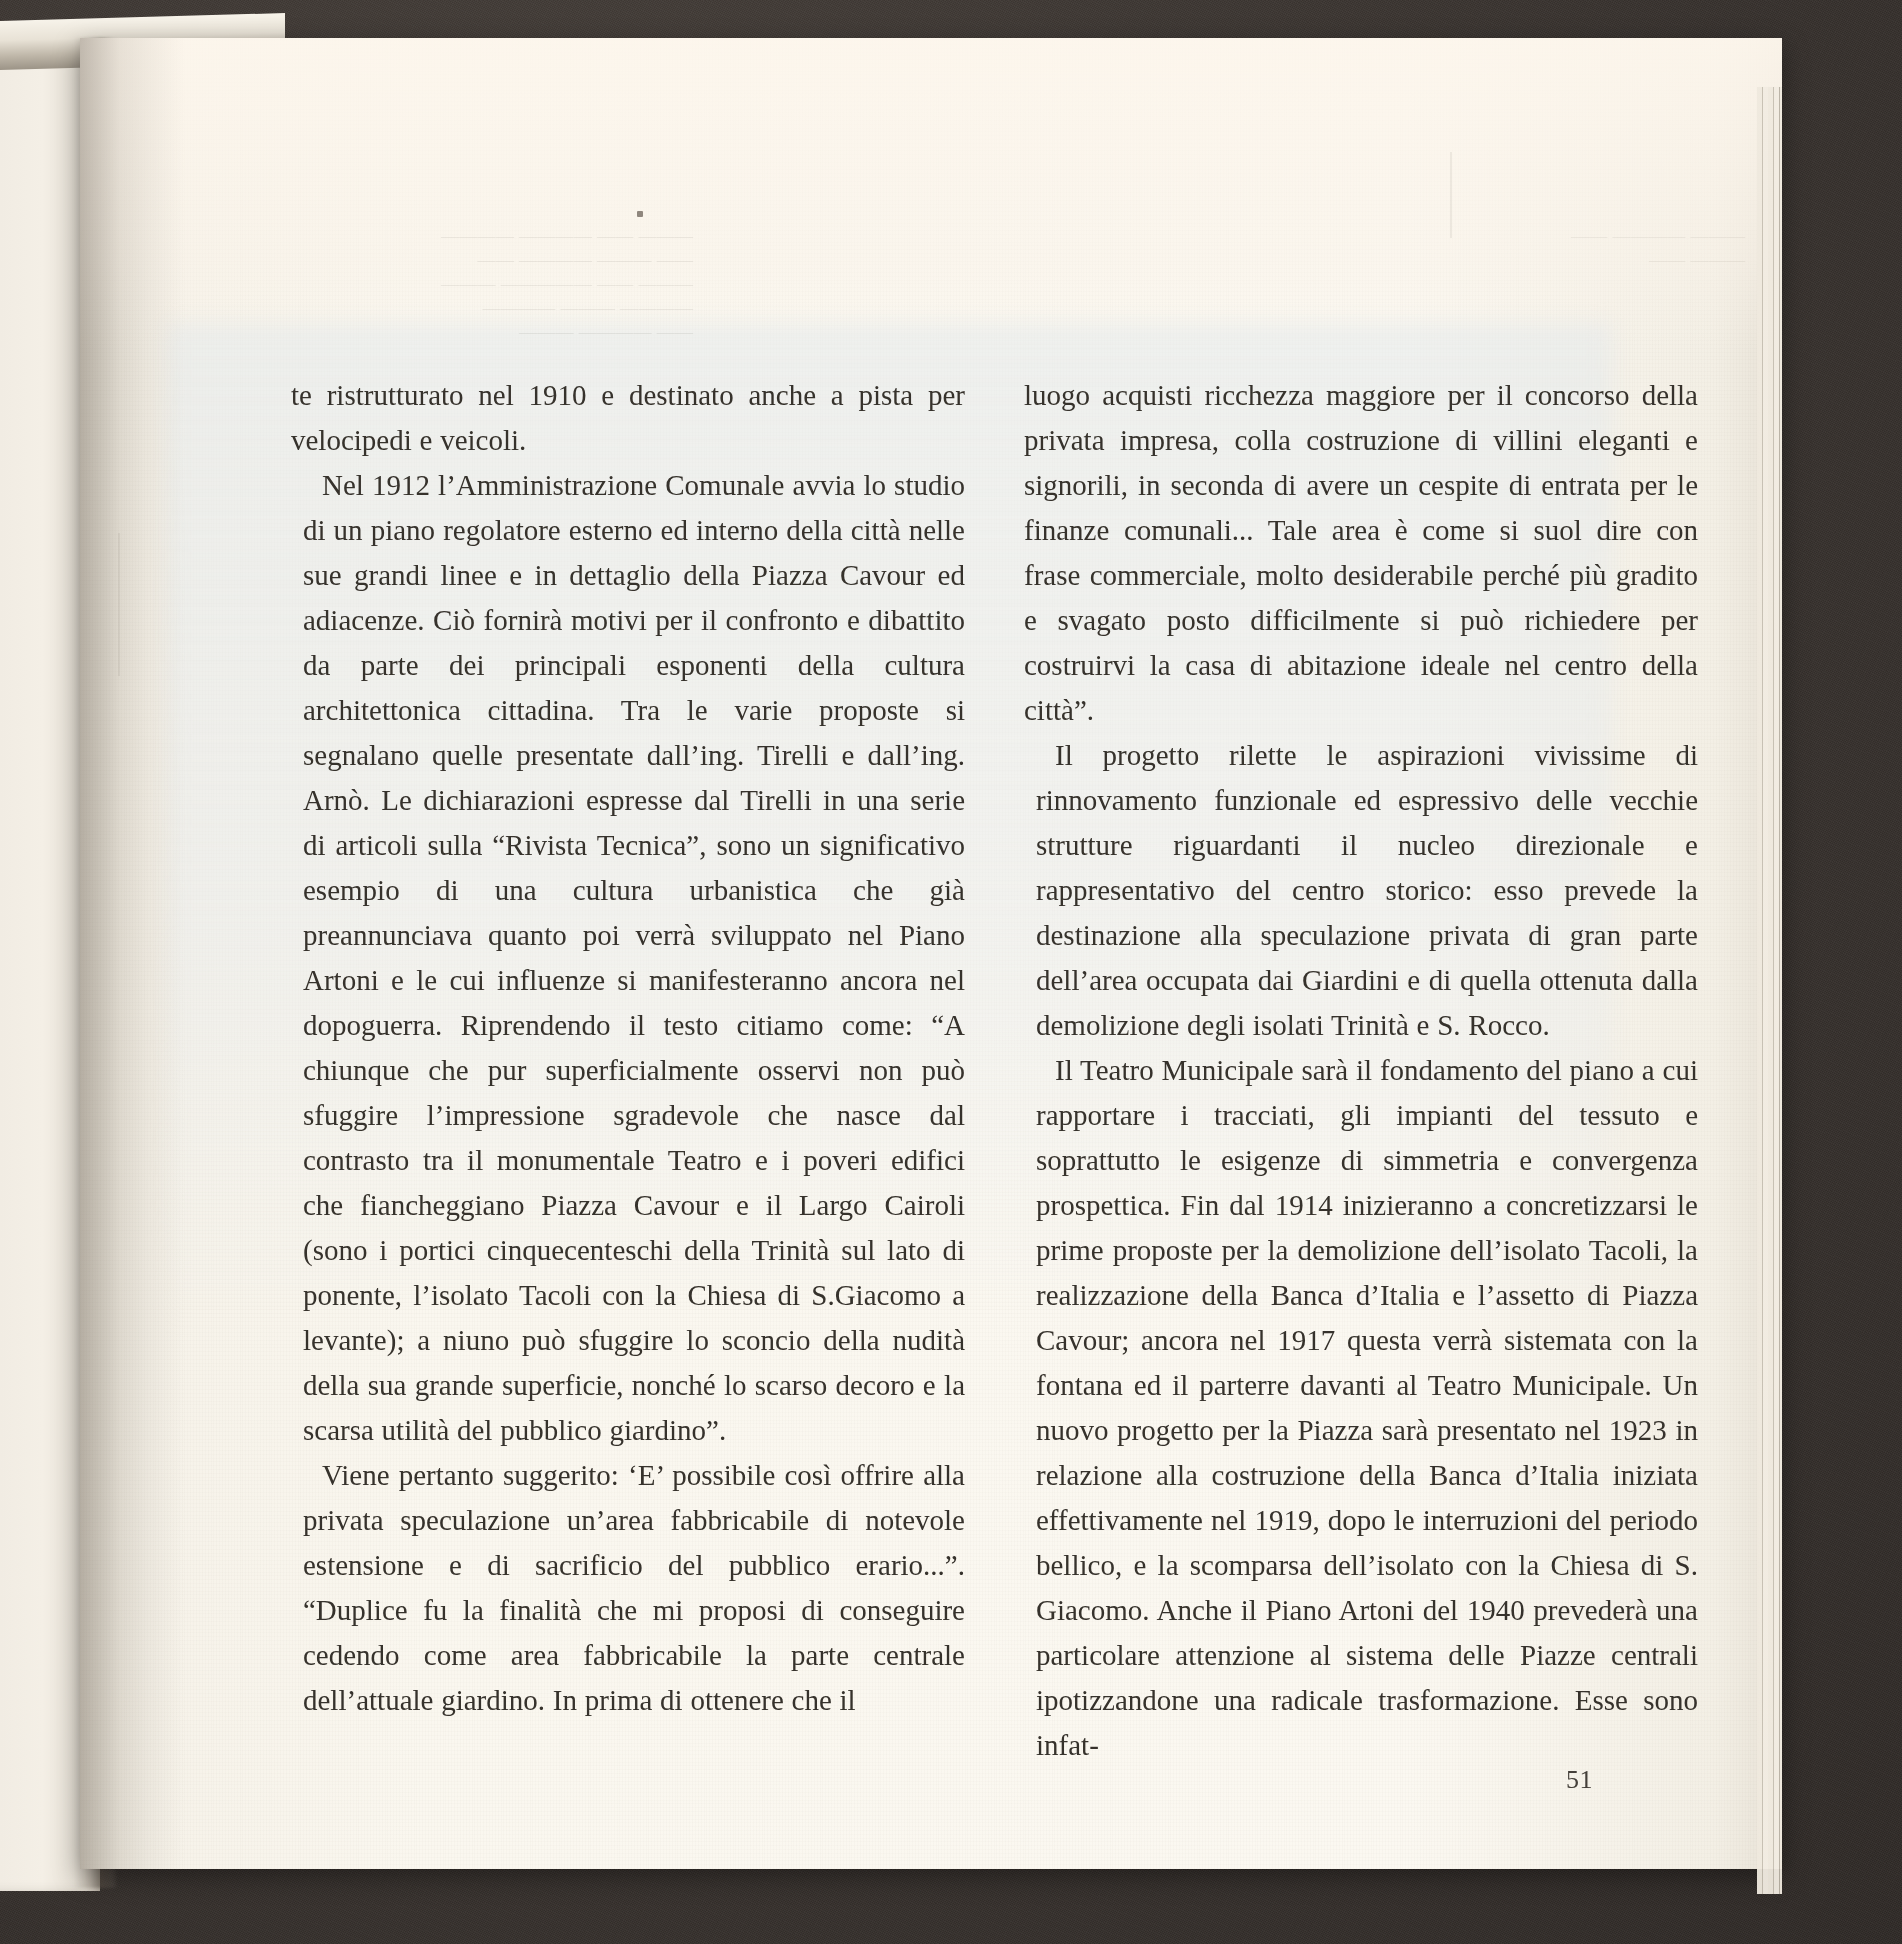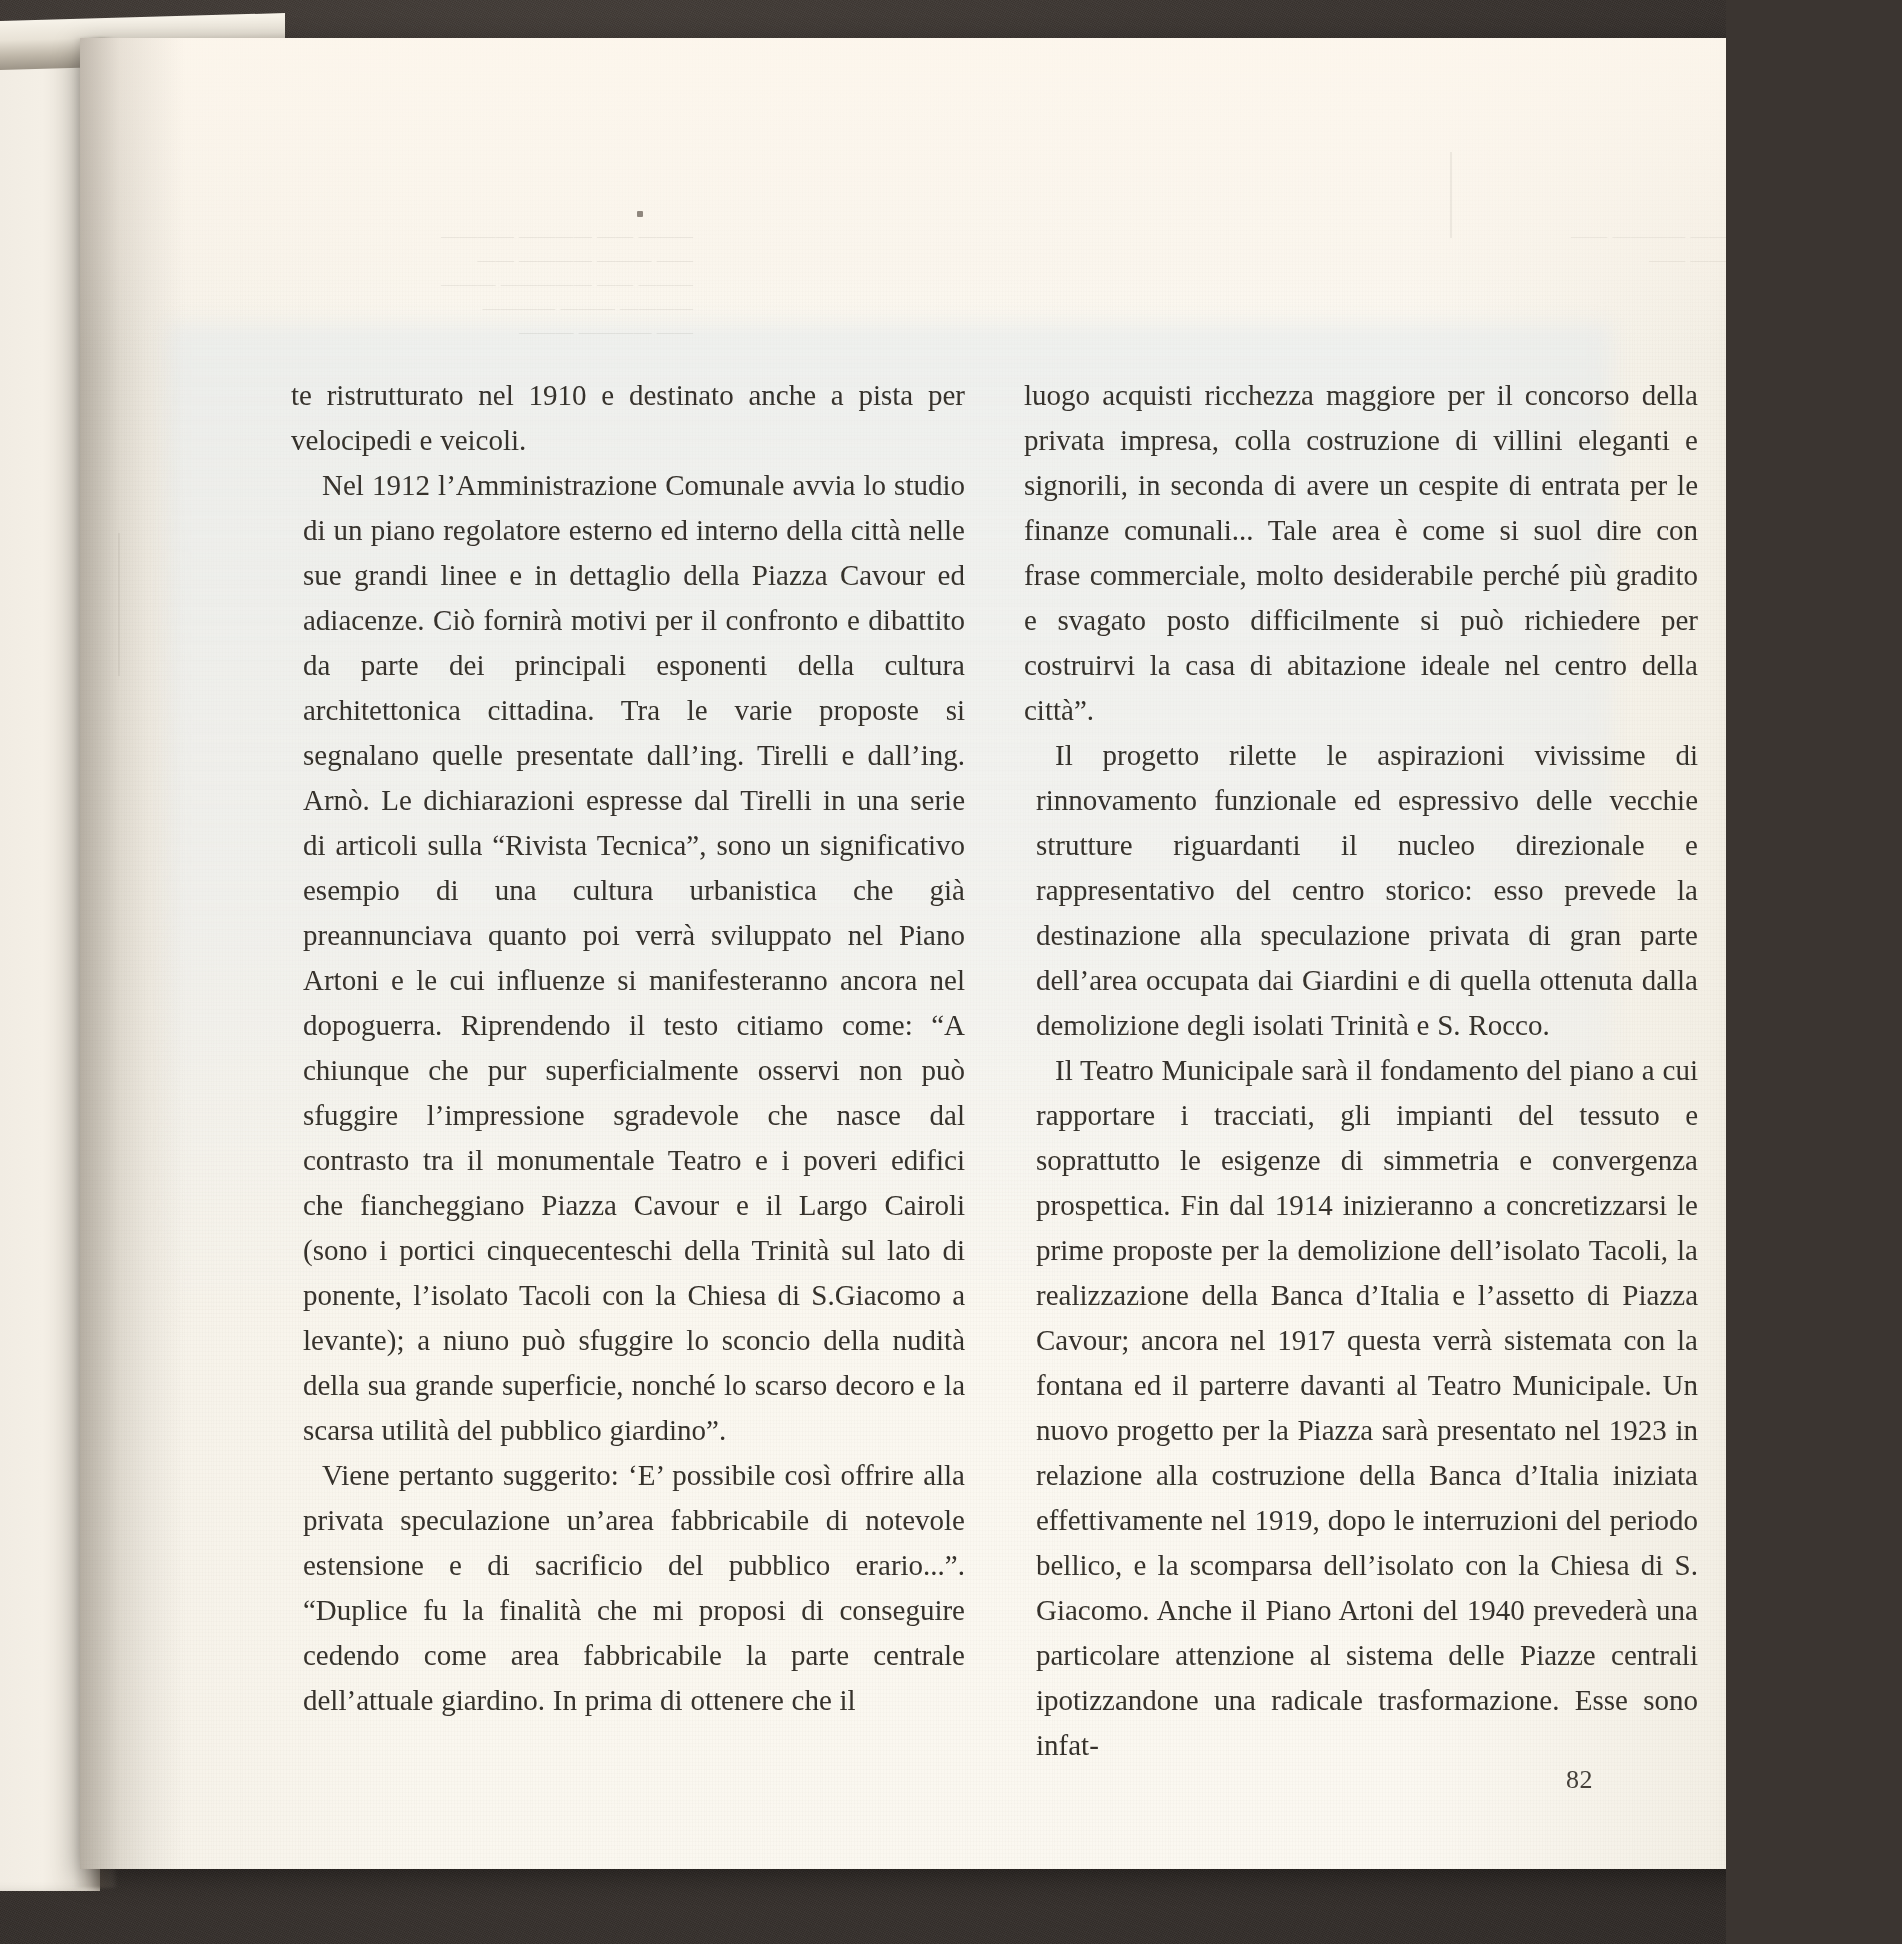--- a/index.html
+++ b/index.html
@@ -4,21 +4,21 @@
 <title>Scanned Book Page 63</title>
 <style>
   html, body {
     margin: 0;
     padding: 0;
     background: #3b3531;
   }
 
   #scan {
     position: relative;
-    width: 1726px;
+    width: 1902px;
     height: 1944px;
     overflow: hidden;
     font-family: "Liberation Serif", "DejaVu Serif", serif;
     
     background:
       radial-gradient(ellipse at 30% 20%, #453e39 0%, #3a3430 45%, #2e2926 100%);
   }
 
   
   #scan .mat-noise {
@@ -260,17 +260,17 @@
       </div>
 
       <div class="column">
         <p class="para">luogo acquisti ricchezza maggiore per il concorso della privata impresa, colla costruzione di villini eleganti e signorili, in seconda di avere un cespite di entrata per le finanze comunali... Tale area è come si suol dire con frase commerciale, molto desiderabile perché più gradito e svagato posto difficilmente si può richiedere per costruirvi la casa di abitazione ideale nel centro della città”.</p>
         <p class="para">Il progetto rilette le aspirazioni vivissime di rinnovamento funzionale ed espressivo delle vecchie strutture riguardanti il nucleo direzionale e rappresentativo del centro storico: esso prevede la destinazione alla speculazione privata di gran parte dell’area occupata dai Giardini e di quella ottenuta dalla demolizione degli isolati Trinità e S. Rocco.</p>
         <p class="para">Il Teatro Municipale sarà il fondamento del piano a cui rapportare i tracciati, gli impianti del tessuto e soprattutto le esigenze di simmetria e convergenza prospettica. Fin dal 1914 inizieranno a concretizzarsi le prime proposte per la demolizione dell’isolato Tacoli, la realizzazione della Banca d’Italia e l’assetto di Piazza Cavour; ancora nel 1917 questa verrà sistemata con la fontana ed il parterre davanti al Teatro Municipale. Un nuovo progetto per la Piazza sarà presentato nel 1923 in relazione alla costruzione della Banca d’Italia iniziata effettivamente nel 1919, dopo le interruzioni del periodo bellico, e la scomparsa dell’isolato con la Chiesa di S. Giacomo. Anche il Piano Artoni del 1940 prevederà una particolare attenzione al sistema delle Piazze centrali ipotizzandone una radicale trasformazione. Esse sono infat-</p>
       </div>
 
     </div>
 
-    <div class="folio">82</div>
+    <div class="folio">51</div>
 
   </div>
 </div>
 
 
 </body></html>

